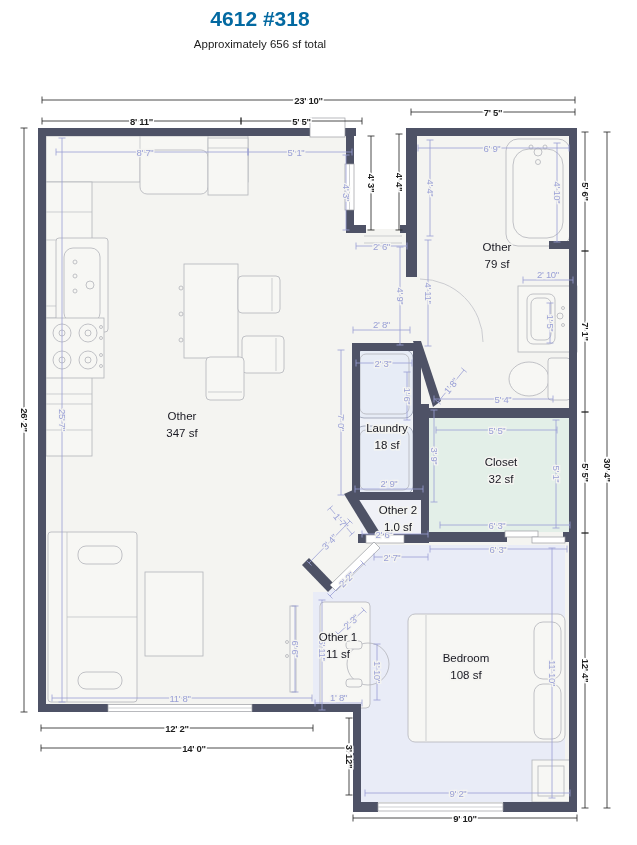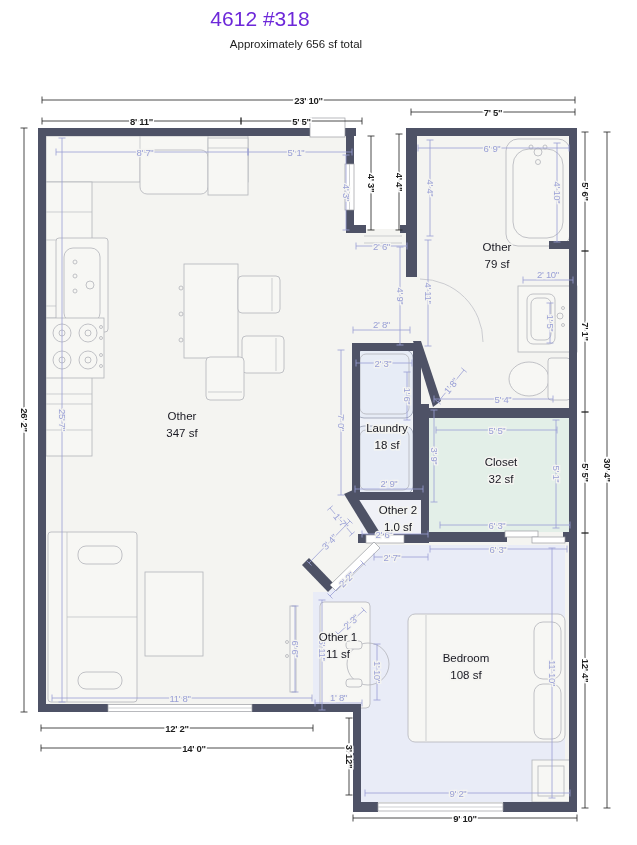--- a/index.html
+++ b/index.html
@@ -1,21 +1,21 @@
 <!DOCTYPE html>
 <html><head>
 <meta charset="utf-8">
 <style>
   html,body{margin:0;padding:0;background:#fff;}
   .stage{position:relative;width:637px;height:845px;background:#fff;overflow:hidden;
          font-family:"Liberation Sans",sans-serif;}
   .plan-title{position:absolute;top:7px;left:0;width:520px;text-align:center;
-              font-size:21px;font-weight:400;color:#6d28d9;letter-spacing:0px;}
+              font-size:21px;font-weight:700;color:#0369a1;letter-spacing:0px;}
   .plan-subtitle{position:absolute;top:38px;left:0;width:520px;text-align:center;
-              font-size:11.5px;font-weight:400;color:#1c1c1c;padding-left:36px;}
+              font-size:11.5px;font-weight:400;color:#1c1c1c;}
   svg{position:absolute;top:0;left:0;}
   .wall{fill:#4e5266;stroke:none;}
   .furn{fill:#f7f7f4;stroke:#b2b4ba;stroke-width:0.8;}
   .furn-n{fill:none;stroke:#b2b4ba;stroke-width:0.8;}
   .appl{fill:#e7ecf6;stroke:#9fa6b8;stroke-width:0.9;}
   .opening{fill:#ffffff;stroke:#9a9ca2;stroke-width:0.7;}
   .thin{stroke:#b9bbc0;stroke-width:0.7;fill:none;}
   .arc{stroke:#c0c2c8;stroke-width:0.8;fill:none;}
   #ext-dims text{font-family:"Liberation Sans",sans-serif;font-size:9.5px;font-weight:bold;
       letter-spacing:-0.3px;fill:#1e1e1e;stroke:#ffffff;stroke-width:3px;paint-order:stroke;

